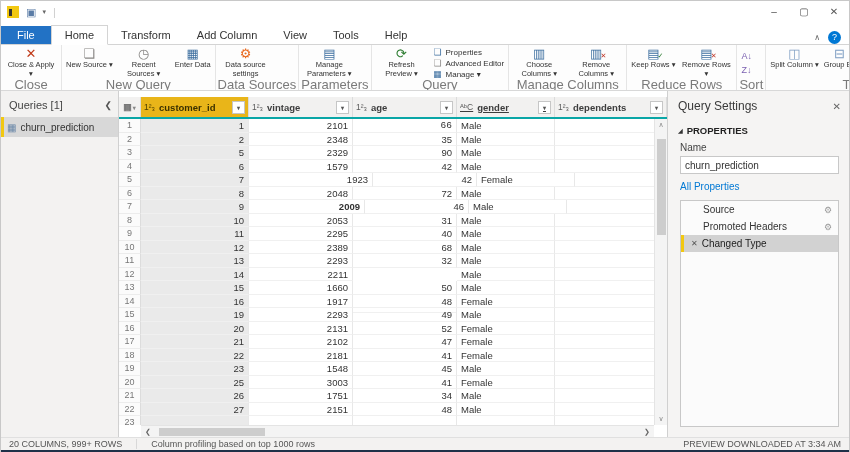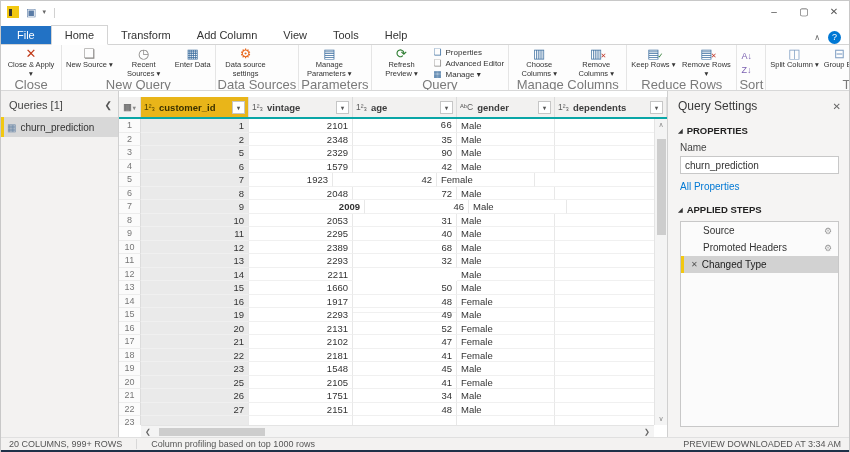--- a/index.html
+++ b/index.html
@@ -303,21 +303,21 @@
           <div class="hcell" style="width: 104px;">
             <span class="type-icon">1²₃</span>
             <span class="hlabel">vintage</span>
             <span class="filter-btn">▾</span>
           </div>
           <div class="hcell" style="width: 104px;">
             <span class="type-icon">1²₃</span>
             <span class="hlabel">age</span>
             <span class="filter-btn">▾</span>
           </div>
-          <div class="hcell" style="width: 98px;">
+          <div class="hcell" style="width: 98px; text-decoration: underline;">
             <span class="type-icon">ᴬᵇC</span>
             <span class="hlabel">gender</span>
             <span class="filter-btn">▾</span>
           </div>
           <div class="hcell last">
             <span class="type-icon">1²₃</span>
             <span class="hlabel">dependents</span>
             <span class="filter-btn">▾</span>
           </div>
         </div>
@@ -351,21 +351,21 @@
             <div class="rn">4</div>
             <div class="cell r colsel" style="width: 108px;">6</div>
             <div class="cell r" style="width: 104px;">1579</div>
             <div class="cell r" style="width: 104px;">42</div>
             <div class="cell" style="width: 98px;">Male</div>
             <div class="cell r last"></div>
           </div>
           <div class="grow">
             <div class="rn">5</div>
             <div class="cell r colsel" style="width: 108px;">7</div>
-            <div class="cell r" style="width: 84px; text-align: right;">1923</div>
+            <div class="cell r" style="width: 124px; text-align: right;">1923</div>
             <div class="cell r" style="width: 104px;">42</div>
             <div class="cell" style="width: 98px;">Female</div>
             <div class="cell r last"></div>
           </div>
           <div class="grow">
             <div class="rn">6</div>
             <div class="cell r colsel" style="width: 108px;">8</div>
             <div class="cell r" style="width: 104px;">2048</div>
             <div class="cell r" style="width: 104px;">72</div>
             <div class="cell" style="width: 98px;">Male</div>
@@ -471,21 +471,21 @@
             <div class="rn">19</div>
             <div class="cell r colsel" style="width: 108px;">23</div>
             <div class="cell r" style="width: 104px;">1548</div>
             <div class="cell r" style="width: 104px;">45</div>
             <div class="cell" style="width: 98px;">Male</div>
             <div class="cell r last"></div>
           </div>
           <div class="grow">
             <div class="rn">20</div>
             <div class="cell r colsel" style="width: 108px;">25</div>
-            <div class="cell r" style="width: 104px;">2105</div>
+            <div class="cell r" style="width: 104px;">3003</div>
             <div class="cell r" style="width: 104px;">41</div>
             <div class="cell" style="width: 98px;">Female</div>
             <div class="cell r last"></div>
           </div>
           <div class="grow">
             <div class="rn">21</div>
             <div class="cell r colsel" style="width: 108px;">26</div>
             <div class="cell r" style="width: 104px;">1751</div>
             <div class="cell r" style="width: 104px;">34</div>
             <div class="cell" style="width: 98px;">Male</div>
@@ -526,24 +526,20 @@
         <span>Query Settings</span>
         <span class="sp-close">✕</span>
       </div>
       <div class="sp-section">
         <span class="tri">◢</span>
         <span>PROPERTIES</span>
       </div>
       <div class="sp-name-label">Name</div>
       <input class="sp-input" value="churn_prediction" style="">
       <div class="sp-link">All Properties</div>
-      <div class="sp-section">
-        <span class="tri">◢</span>
-        <span>APPLIED STEPS</span>
-      </div>
       <div class="steps-box">
           <div class="step">
             <span>Source</span>
             <span class="gear">⚙</span>
           </div>
           <div class="step">
             <span>Promoted Headers</span>
             <span class="gear">⚙</span>
           </div>
           <div class="step selected">

